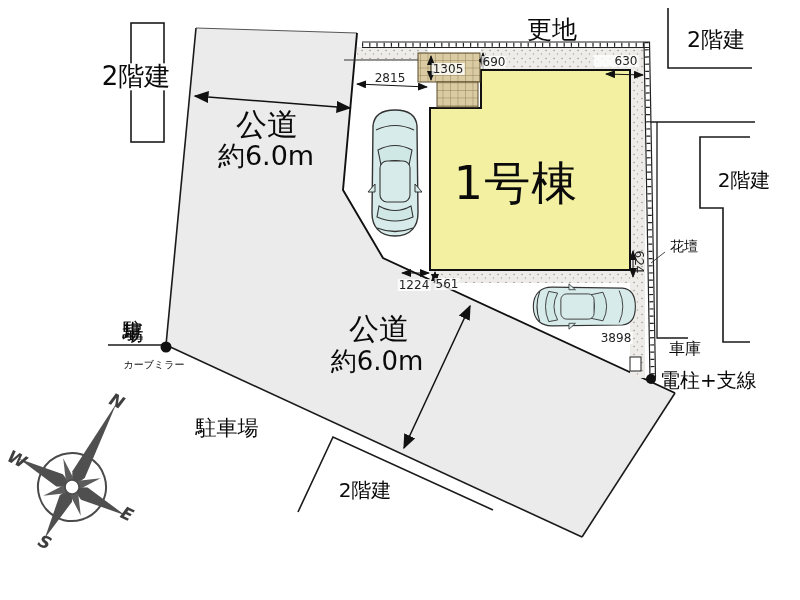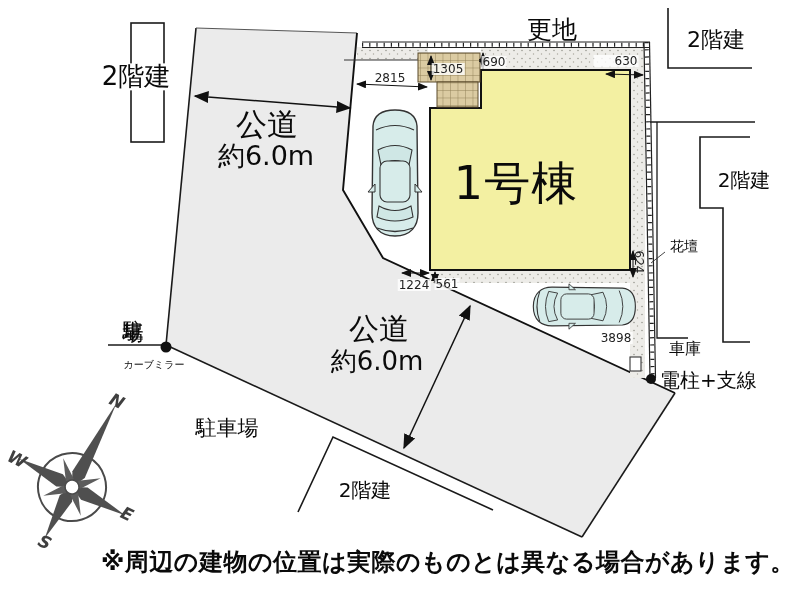--- a/index.html
+++ b/index.html
@@ -167,14 +167,13 @@
   <div class="lbl road-width" style="left:377px;top:362px;">約6.0m</div>
 
   <div class="lbl" style="left:227px;top:428px;font-size:21px;">駐車場</div>
   <div class="lbl n2f" style="left:365px;top:490px;font-size:20px;background:none;">2階建</div>
 
   <div class="compass-letter" style="left:117px;top:401px;">N</div>
   <div class="compass-letter" style="left:17px;top:459px;">W</div>
   <div class="compass-letter" style="left:127px;top:514px;">E</div>
   <div class="compass-letter" style="left:45px;top:542px;">S</div>
 
-  <div class="lbl disclaimer">※周辺の建物の位置は実際のものとは異なる場合があります。</div>
 </div>
 
 </body></html>

